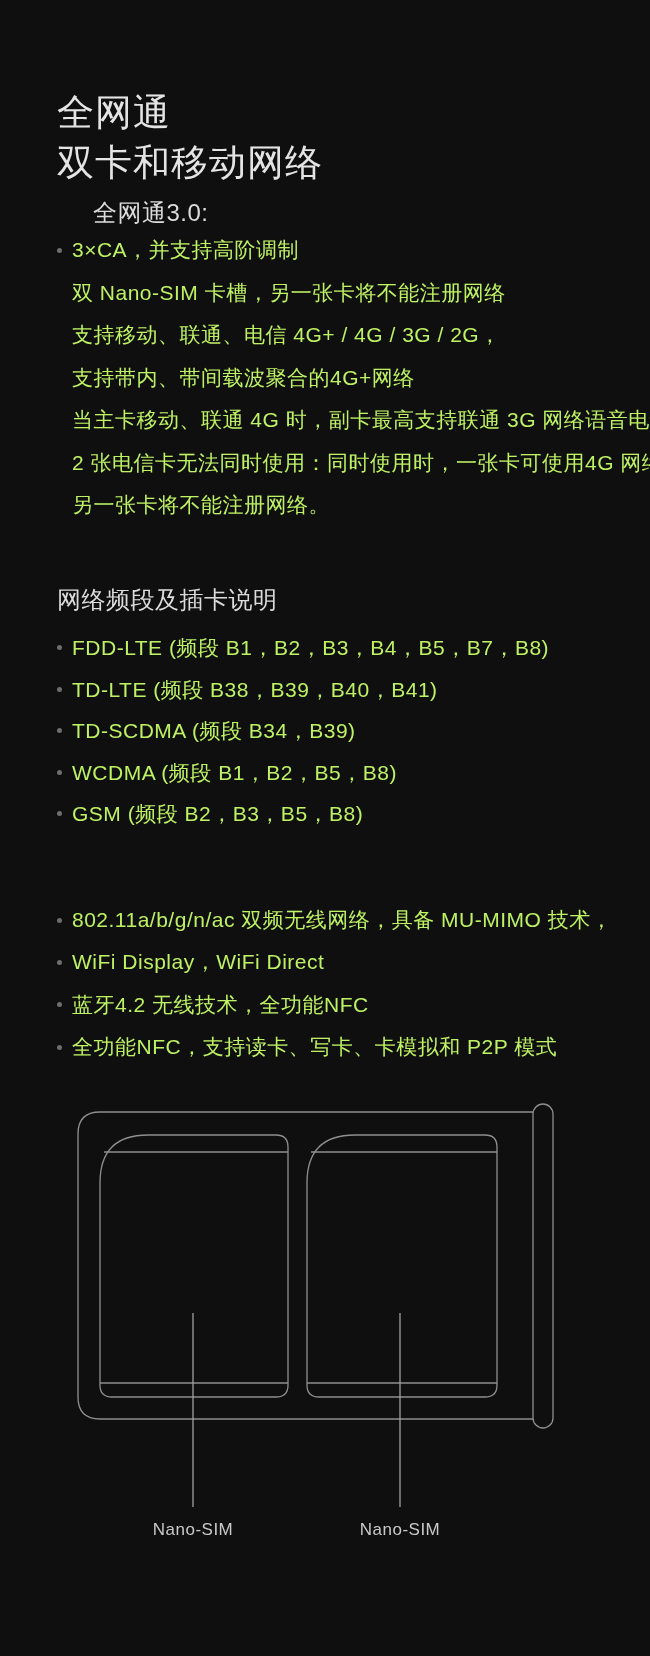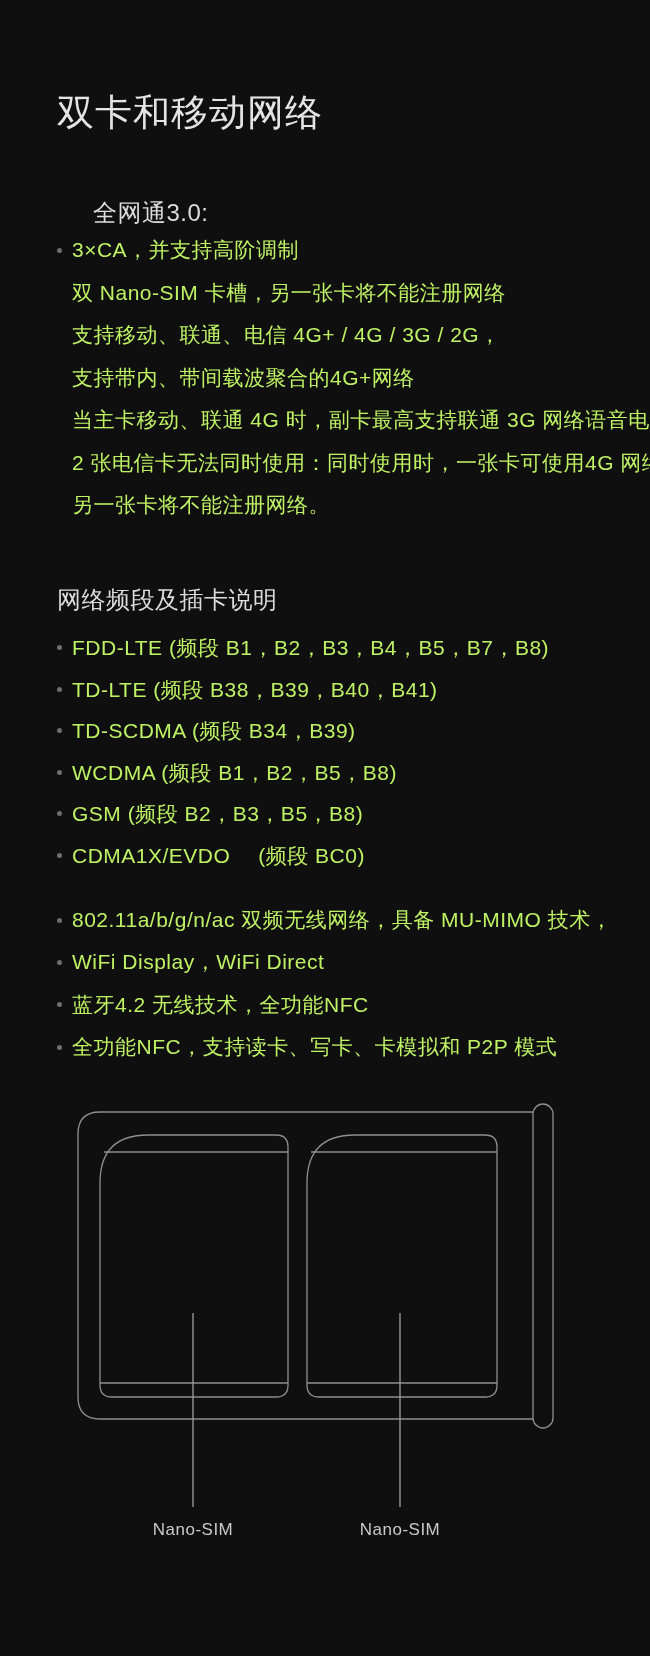--- a/index.html
+++ b/index.html
@@ -52,20 +52,21 @@
     font-family:"Liberation Sans","DejaVu Sans",sans-serif;
     font-size:17px;
     fill:#c9c9c9;
     letter-spacing:0.5px;
   }
 </style>
 </head>
 <body>
 
 <div class="abs page-title">
+  <div>全网通</div>
   <div>双卡和移动网络</div>
 </div>
 
 <div class="abs sec-heading" id="netcom-heading">全网通3.0:</div>
 
 <ul class="spec-list" id="netcom-list">
   <li class="dot">3×CA，并支持高阶调制</li>
   <li>双 Nano-SIM 卡槽，另一张卡将不能注册网络</li>
   <li>支持移动、联通、电信 4G+ / 4G / 3G / 2G，</li>
   <li>支持带内、带间载波聚合的4G+网络</li>
@@ -75,21 +76,20 @@
 </ul>
 
 <div class="abs sec-heading" id="bands-heading">网络频段及插卡说明</div>
 
 <ul class="spec-list" id="bands-list">
   <li class="dot">FDD-LTE (频段 B1，B2，B3，B4，B5，B7，B8)</li>
   <li class="dot">TD-LTE (频段 B38，B39，B40，B41)</li>
   <li class="dot">TD-SCDMA (频段 B34，B39)</li>
   <li class="dot">WCDMA (频段 B1，B2，B5，B8)</li>
   <li class="dot">GSM (频段 B2，B3，B5，B8)</li>
-  <li class="dot">CDMA1X/EVDO　 (频段 BC0)</li>
 </ul>
 
 <ul class="spec-list" id="wireless-list">
   <li class="dot">802.11a/b/g/n/ac 双频无线网络，具备 MU-MIMO 技术，</li>
   <li class="dot">WiFi Display，WiFi Direct</li>
   <li class="dot">蓝牙4.2 无线技术，全功能NFC</li>
   <li class="dot">全功能NFC，支持读卡、写卡、卡模拟和 P2P 模式</li>
 </ul>
 
 <svg class="abs" style="left:0;top:1095px;" width="650" height="461" viewBox="0 0 650 461">

